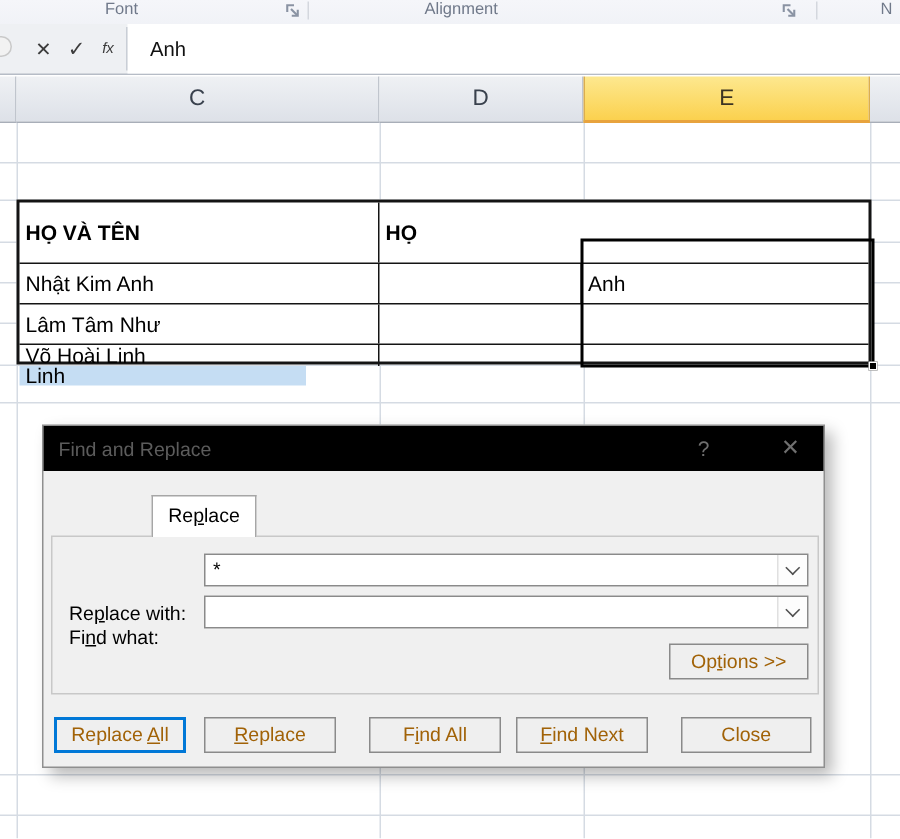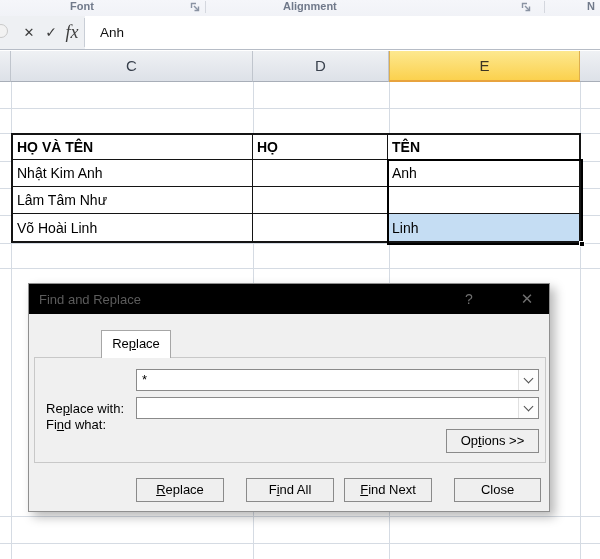--- a/index.html
+++ b/index.html
@@ -2,35 +2,35 @@
 <html><head>
 <meta charset="utf-8">
 <style>
   * { margin:0; padding:0; box-sizing:border-box; }
   html,body { width:600px; height:559px; }
   body { font-family:"Liberation Sans","DejaVu Sans",sans-serif; background:#fff; overflow:hidden; }
   #stage { position:relative; width:600px; height:559px; background:#fff; overflow:hidden; }
 
   
   .ribbon { position:absolute; left:0; top:0; width:600px; height:28px;
-            background:linear-gradient(180deg,#f5f6fa,#eef0f5); border-bottom:1px solid #c5cad2;font-weight:bold; }
+            background:linear-gradient(180deg,#f5f6fa,#eef0f5); border-bottom:1px solid #c5cad2; }
   .grp-label { position:absolute; top:0; font-size:11px; color:#70798a; }
   .rib-sep { position:absolute; top:1px; width:1px; height:12px; background:#d4d7de; }
   .launcher { position:absolute; top:2px; width:11px; height:11px; cursor:pointer; }
 
   
   .fbar { position:absolute; left:0; top:16px; width:600px; height:34px;
           background:#eef0f3; border-bottom:1px solid #b6bcc6; }
   .fbar .white { position:absolute; left:85px; top:0; width:515px; height:33px; background:#fff; }
   .fbar .nb-circle { position:absolute; left:-6px; top:8px; width:14px; height:14px;
           border-radius:50%; background:#f2f2f2; border:1px solid #c9c9c9; }
   .fbtn { position:absolute; top:0; height:33px; line-height:33px; text-align:center;
           color:#3c3c3c; cursor:pointer; }
   .fbar .sep { position:absolute; left:84px; top:2px; width:1px; height:29px; background:#c9ced6; }
-  .fx { font-family:Liberation Serif, serif; font-style:italic; font-size:18px; }
+  .fx { font-family:Liberation Sans, sans-serif; font-style:italic; font-size:10px; }
   .fvalue { position:absolute; left:100px; top:0; height:33px; line-height:33px;
             font-size:13.5px; color:#111; }
 
   
   .sheet { position:absolute; left:0; top:50px; width:600px; height:509px; background:#fff; }
   .colhdr-row { position:absolute; left:0; top:1px; width:600px; height:31px; }
   .colhdr { position:absolute; top:0; height:31px; text-align:center; line-height:30px;
             font-size:15px; color:#39414d;
             background:linear-gradient(180deg,#eff1f4,#dde1e8);
             border-right:1px solid #c0c5cd; border-bottom:1px solid #a8aeb8; cursor:pointer; }
@@ -73,21 +73,21 @@
   .flabel { position:absolute; left:17px; font-size:13px; color:#000; }
   .combo { position:absolute; left:107px; width:403px; height:22px; background:#fff;
            border:1px solid #8a8a8a; cursor:text; }
   .combo .val { position:absolute; left:5px; top:2px; font-size:13px; color:#000; }
   .combo .drop { position:absolute; right:0; top:0; width:20px; height:20px;
            background:#fdfdfd; border-left:1px solid #e0e0e0; cursor:pointer; }
   .chev { position:absolute; left:6px; top:5px; width:7px; height:7px;
            border-right:1.6px solid #4f4f4f; border-bottom:1.6px solid #4f4f4f;
            transform:rotate(45deg); }
   .btn { position:absolute; height:24px; background:#efefef; border:1px solid #8a8a8a;
-         font-size:13px; color:#000000; text-align:center; line-height:22px; cursor:pointer; }
+         font-size:13px; color:#a16207; text-align:center; line-height:22px; cursor:pointer; }
   .btn.default { border:2px solid #0078d7; line-height:20px; }
   u.mn { text-decoration:underline; }
 
   .icon-svg { display:block; }
 </style>
 </head>
 <body>
 
 <div id="stage">
 
@@ -141,35 +141,34 @@
     <div class="hline" style="left:0;top:83px;width:600px;"></div>
     <div class="hline" style="left:0;top:111px;width:600px;"></div>
     <div class="hline" style="left:0;top:138px;width:600px;"></div>
     <div class="hline" style="left:0;top:165px;width:600px;"></div>
     <div class="hline" style="left:0;top:193px;width:600px;"></div>
     <div class="hline" style="left:0;top:218px;width:600px;"></div>
     <div class="hline" style="left:0;top:466px;width:600px;"></div>
     <div class="hline" style="left:0;top:493px;width:600px;"></div>
 
     <div class="tbl">
-      <div class="trow" style="height:25px;">
+      <div class="trow" style="height:41px;">
         <div class="tcell c0 hdr">HỌ VÀ TÊN</div>
         <div class="tcell c1 hdr">HỌ</div>
-        <div class="tcell c2 hdr">TÊN</div>
       </div>
       <div class="trow" style="height:27px;">
         <div class="tcell c0">Nhật Kim Anh</div>
         <div class="tcell c1"></div>
         <div class="tcell c2">Anh</div>
       </div>
       <div class="trow" style="height:27px;">
         <div class="tcell c0">Lâm Tâm Như</div>
         <div class="tcell c1"></div>
       </div>
-      <div class="trow" style="height:27px;">
+      <div class="trow" style="height:27px;flex-direction:column;">
         <div class="tcell c0">Võ Hoài Linh</div>
         <div class="tcell c1"></div>
         <div class="tcell c2 blue">Linh</div>
       </div>
     </div>
 
     <div class="sel-overlay">
       <div class="fill-handle"></div>
     </div>
   </div>
@@ -196,19 +195,20 @@
     <div class="flabel" style="top:117px;"><span>Re</span><u class="mn">p</u><span>lace with:</span></div>
     <div class="combo" style="top:113px;">
       <div class="val"></div>
       <div class="drop">
           <span class="chev"></span>
         </div>
     </div>
 
     <div class="btn" style="left:417px;top:145px;width:93px;"><span>Op</span><u class="mn">t</u><span>ions &gt;&gt;</span></div>
 
+    <div class="btn default" style="left:7px;top:194px;width:88px;"><span>Replace </span><u class="mn">A</u><span>ll</span></div>
     <div class="btn" style="left:107px;top:194px;width:88px;"><span></span><u class="mn">R</u><span>eplace</span></div>
     <div class="btn" style="left:217px;top:194px;width:88px;"><span>F</span><u class="mn">i</u><span>nd All</span></div>
     <div class="btn" style="left:315px;top:194px;width:88px;"><span></span><u class="mn">F</u><span>ind Next</span></div>
     <div class="btn" style="left:425px;top:194px;width:87px;"><span>Close</span><u class="mn"></u><span></span></div>
   </div>
 
 </div>
 
 </body></html>

